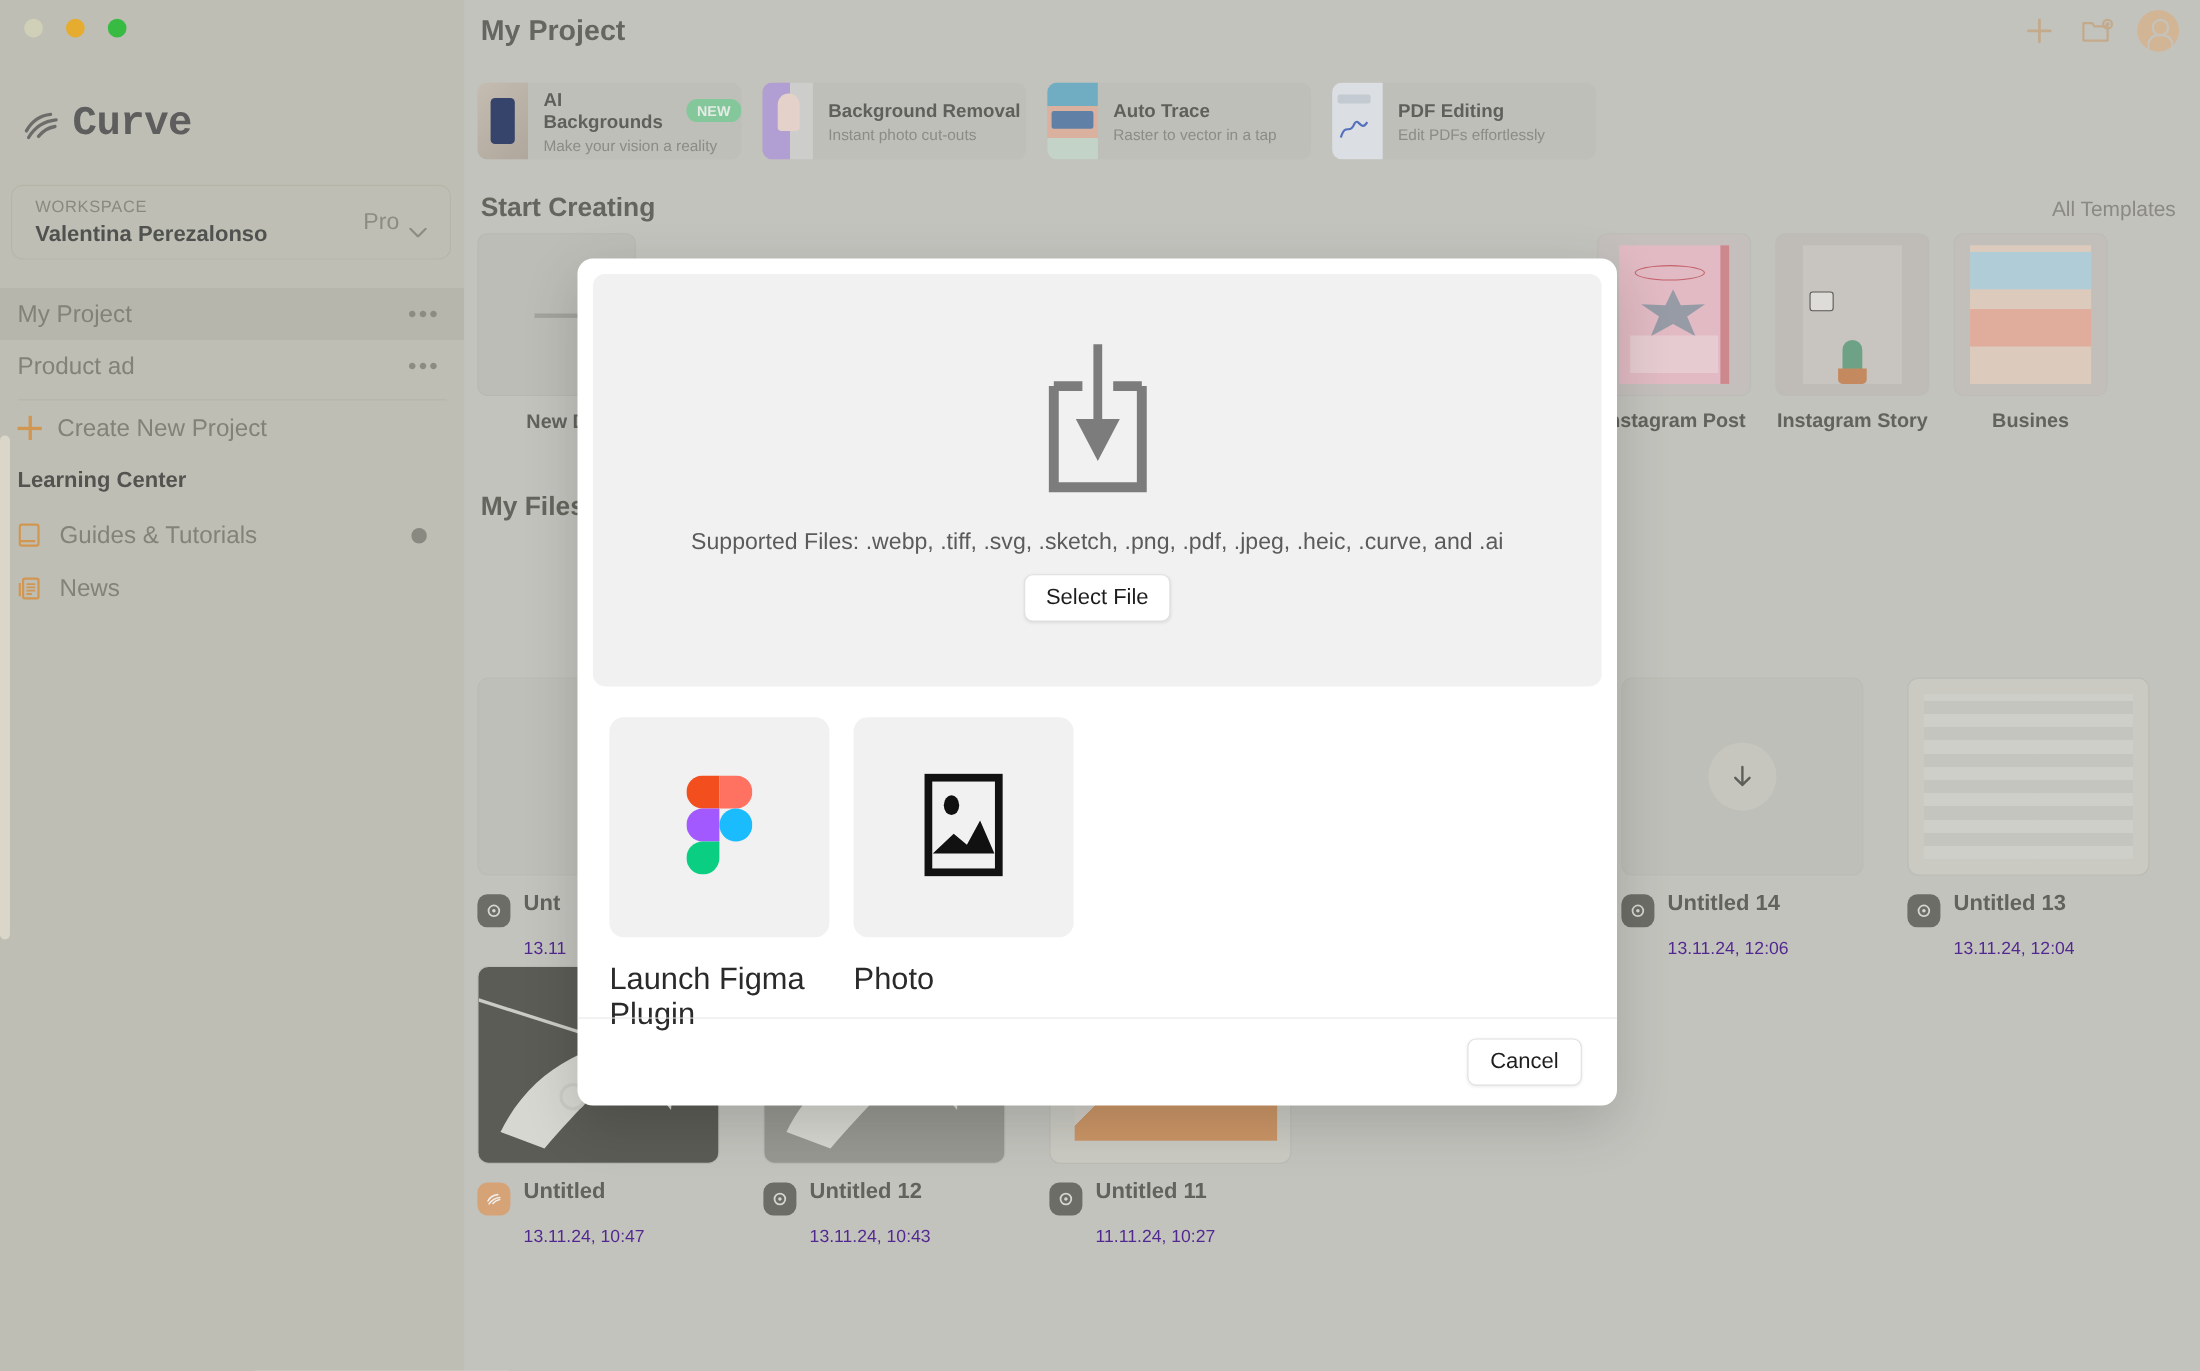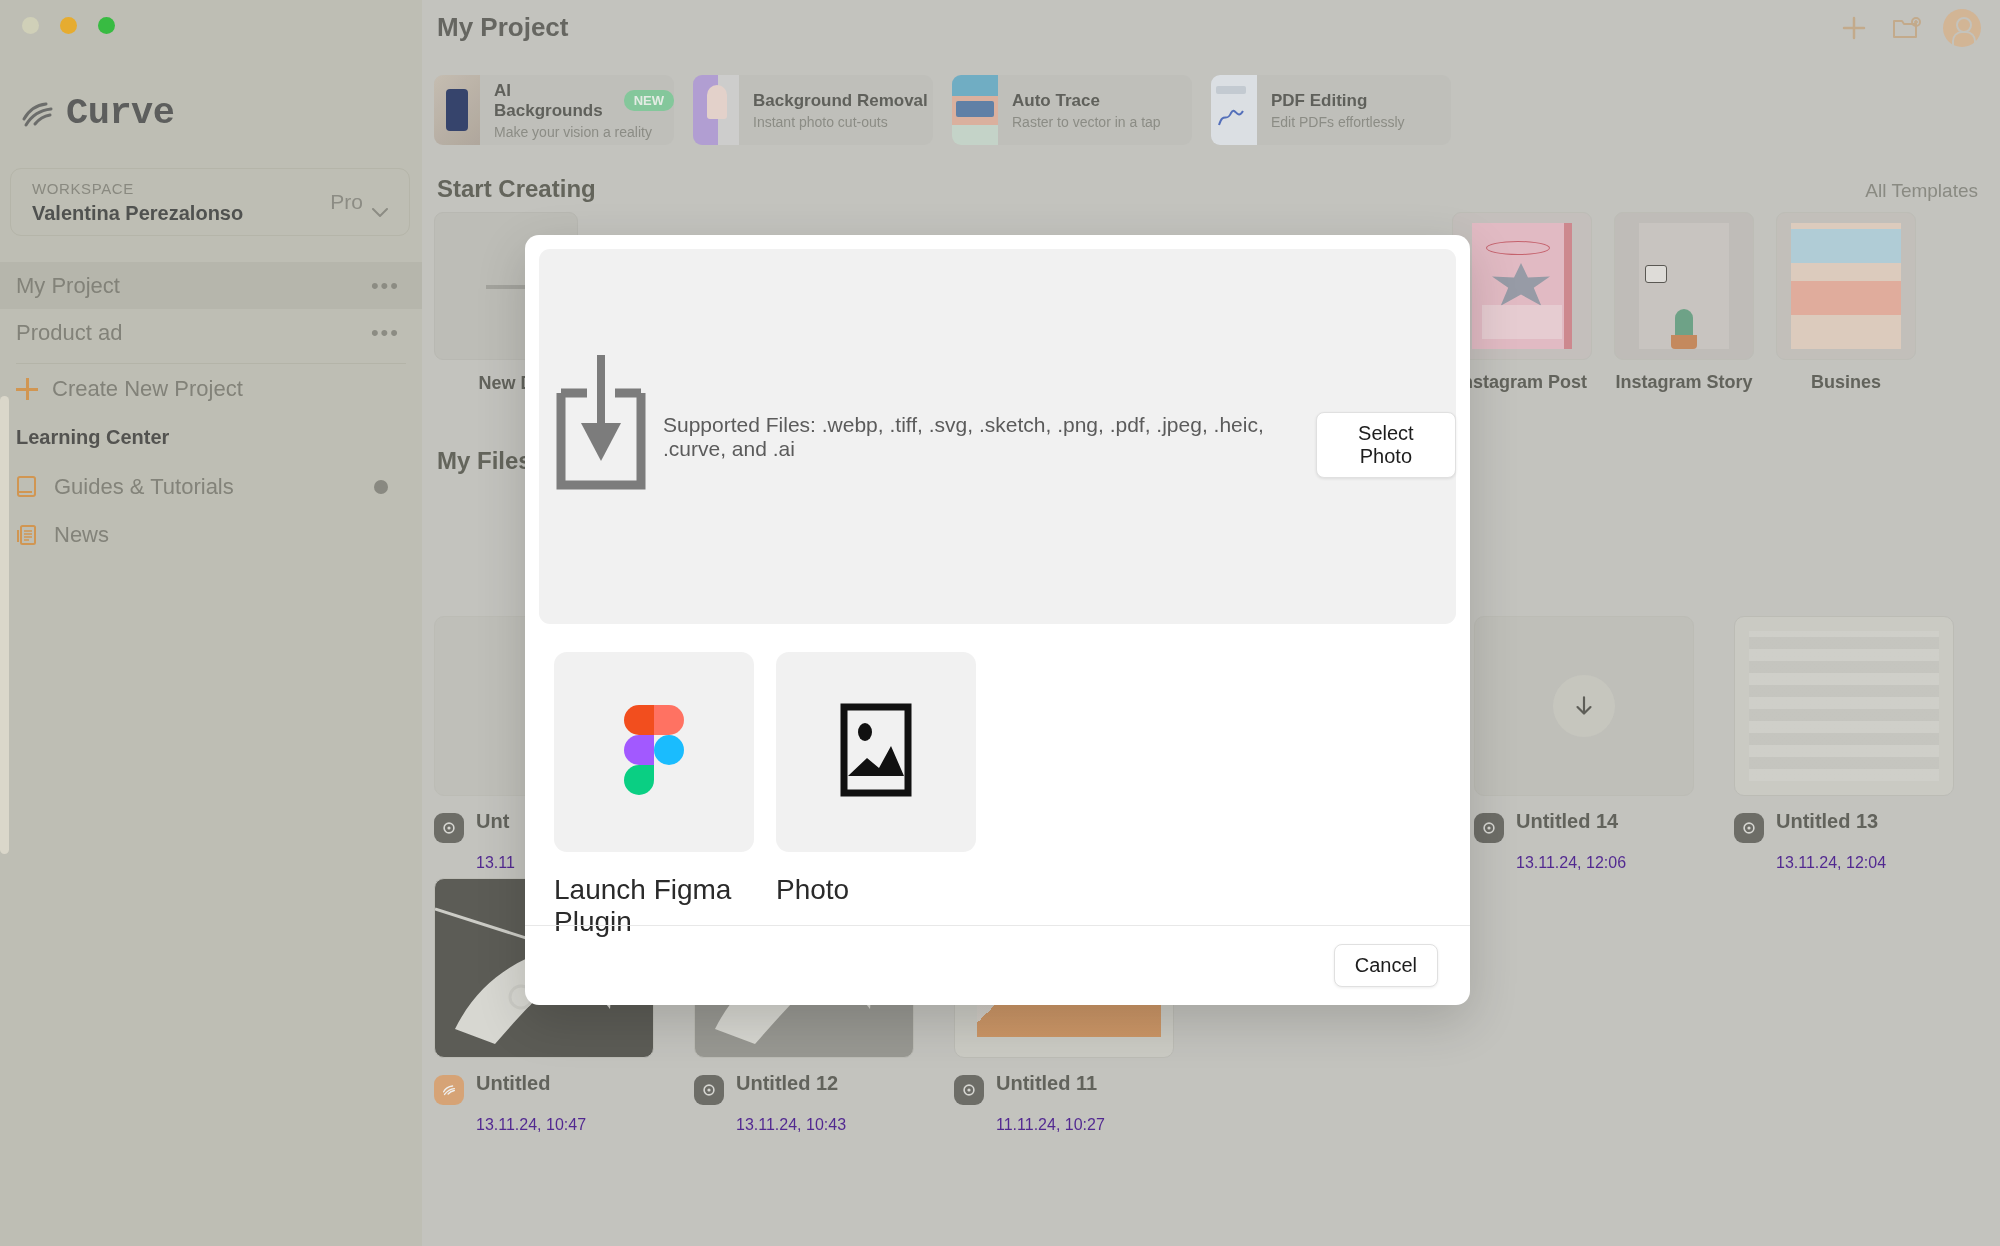--- a/index.html
+++ b/index.html
@@ -226,21 +226,21 @@
   .modal {
     position: absolute; left: 525px; top: 235px;
     width: 945px; height: 770px;
     background: #ffffff; border-radius: 14px;
     box-shadow: 0 16px 50px rgba(0,0,0,.16);
     overflow: hidden;
   }
   .dropzone {
     margin: 14px; width: 917px; height: 375px;
     background: #f1f1f1; border-radius: 11px;
-    display:flex; flex-direction:row;
+    display:flex; flex-direction:column;
     align-items:center; justify-content:center;
   }
   .dz-icon { width: 124px; height: 140px; margin-bottom: 32px; }
   .dz-text { font-size: 21px; color: #5b5b5b; }
   .select-file-btn {
     margin-top: 17px;
     background: #ffffff; border: 1px solid #e0e0e0;
     border-radius: 8px;
     padding: 9px 19px;
     font-size: 20px; color: #1d1d1d;
@@ -688,21 +688,21 @@
     <div class="dropzone">
       <span class="dz-icon">
         <svg viewBox="0 0 124 140" width="124" height="140">
           <path d="M22 42 L22 134 L102 134 L102 42" stroke="#7c7c7c" stroke-width="9" fill="none" stroke-linejoin="miter"></path>
           <path d="M22 42 L48 42 M76 42 L102 42" stroke="#7c7c7c" stroke-width="9" fill="none" stroke-linecap="butt"></path>
           <path d="M62 4 L62 88" stroke="#7c7c7c" stroke-width="8"></path>
           <path d="M42 72 L62 110 L82 72 Z" fill="#7c7c7c"></path>
         </svg>
       </span>
       <div class="dz-text">Supported Files: .webp, .tiff, .svg, .sketch, .png, .pdf, .jpeg, .heic, .curve, and .ai</div>
-      <button class="select-file-btn">Select Photo</button>
+      <button class="select-file-btn">Select File</button>
     </div>
 
     <div class="opt-row">
 
       <div class="opt">
         <div class="opt-box">
           <span>
             <svg viewBox="0 0 60 90" width="60" height="90">
               <path d="M15 0 H30 V30 H15 A15 15 0 0 1 15 0 Z" fill="#f24e1e"></path>
               <path d="M30 0 H45 A15 15 0 0 1 45 30 H30 Z" fill="#ff7262"></path>

